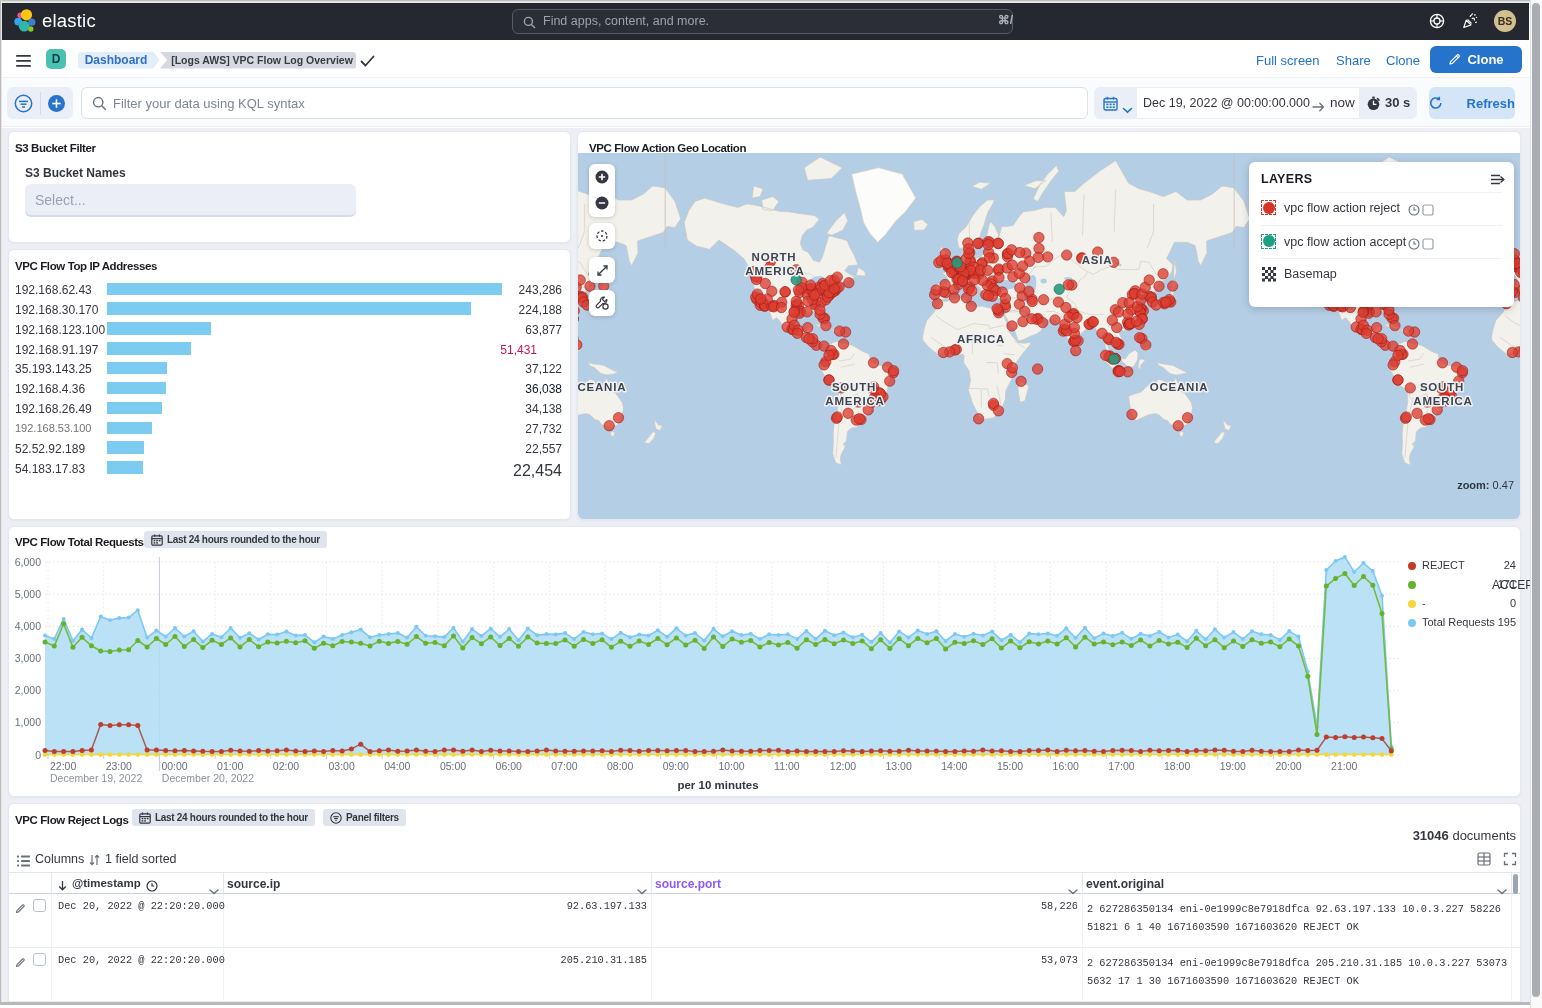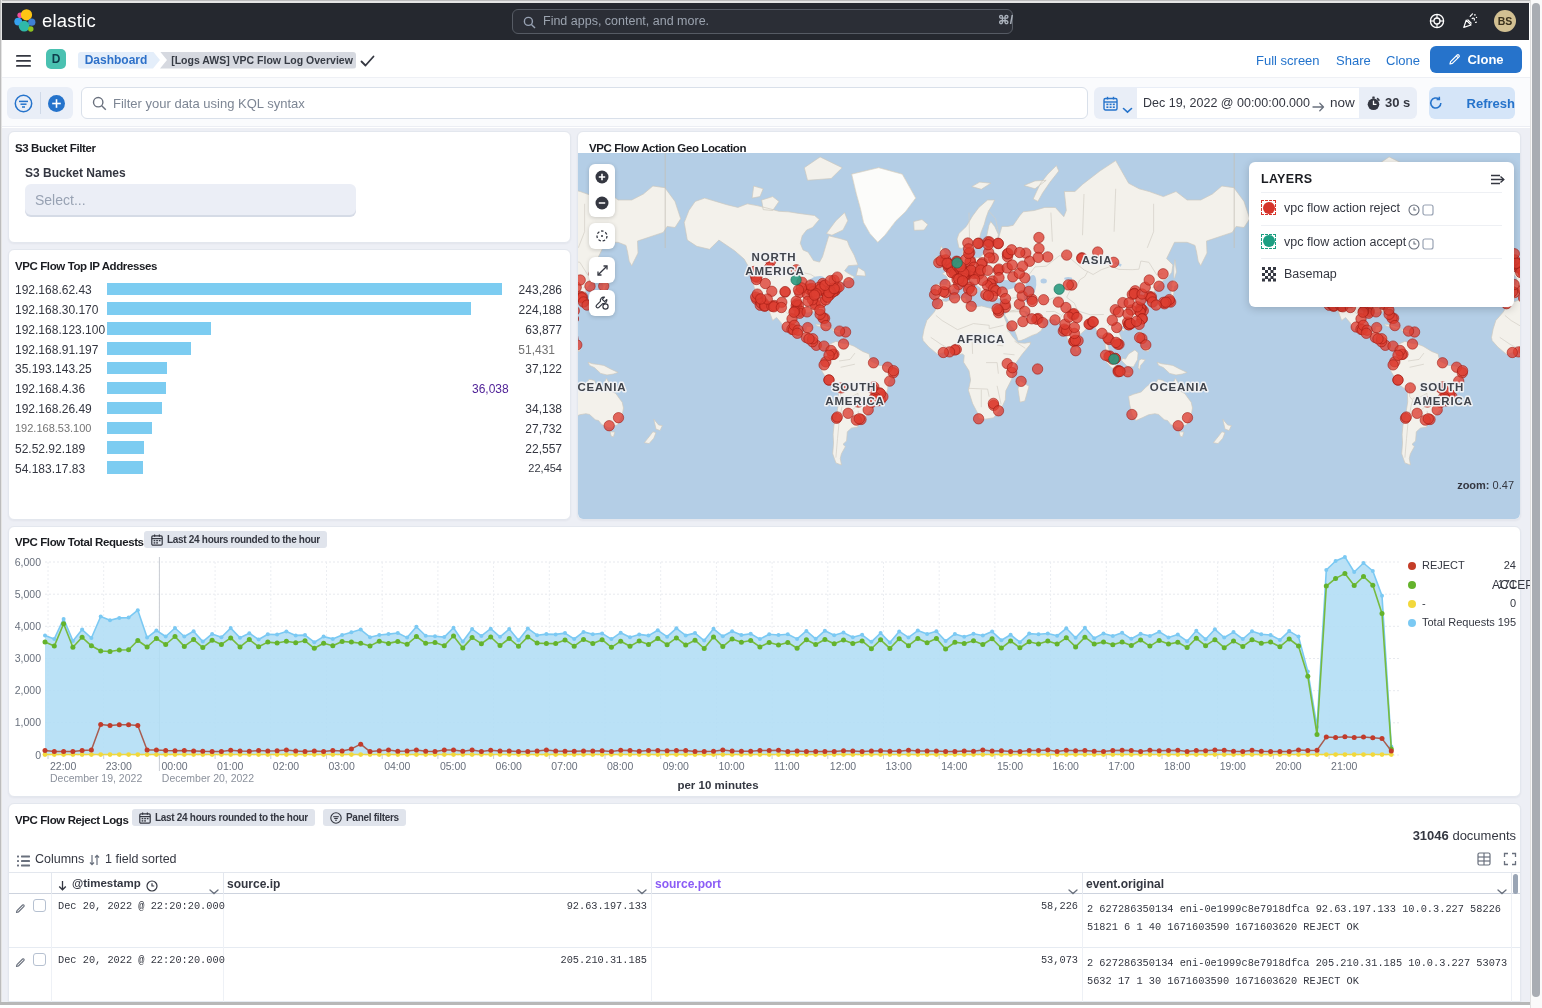--- a/index.html
+++ b/index.html
@@ -141,39 +141,39 @@
 <div class="abs" style="left:98px;top:32.5px;width:395px;height:12.5px;background:#7cccf1"></div>
 <div class="abs" style="left:463px;top:33px;width:90px;text-align:right;font-size:12px;color:#343741">243,286</div>
 <div class="abs" style="left:6px;top:52.9px;width:95px;font-size:12px;color:#343741;white-space:nowrap">192.168.30.170</div>
 <div class="abs" style="left:98px;top:52.4px;width:364px;height:12.5px;background:#7cccf1"></div>
 <div class="abs" style="left:463px;top:52.9px;width:90px;text-align:right;font-size:12px;color:#343741">224,188</div>
 <div class="abs" style="left:6px;top:72.7px;width:95px;font-size:12px;color:#343741;white-space:nowrap">192.168.123.100</div>
 <div class="abs" style="left:98px;top:72.2px;width:104px;height:12.5px;background:#7cccf1"></div>
 <div class="abs" style="left:463px;top:72.7px;width:90px;text-align:right;font-size:12px;color:#343741">63,877</div>
 <div class="abs" style="left:6px;top:92.6px;width:95px;font-size:12px;color:#343741;white-space:nowrap">192.168.91.197</div>
 <div class="abs" style="left:98px;top:92.1px;width:84px;height:12.5px;background:#7cccf1"></div>
-<div class="abs" style="left:456px;top:92.6px;width:90px;text-align:right;font-size:12px;color:#737373">51,431</div>
+<div class="abs" style="left:438px;top:92.6px;width:90px;text-align:right;font-size:12px;color:#be185d">51,431</div>
 <div class="abs" style="left:6px;top:112.4px;width:95px;font-size:12px;color:#343741;white-space:nowrap">35.193.143.25</div>
 <div class="abs" style="left:98px;top:111.9px;width:60px;height:12.5px;background:#7cccf1"></div>
 <div class="abs" style="left:463px;top:112.4px;width:90px;text-align:right;font-size:12px;color:#343741">37,122</div>
 <div class="abs" style="left:6px;top:132.2px;width:95px;font-size:12px;color:#343741;white-space:nowrap">192.168.4.36</div>
 <div class="abs" style="left:98px;top:131.8px;width:59px;height:12.5px;background:#7cccf1"></div>
-<div class="abs" style="left:463px;top:132.2px;width:90px;text-align:left;font-size:12px;color:#4c1d95">36,038</div>
+<div class="abs" style="left:463px;top:132.2px;width:90px;text-align:right;font-size:12px;color:#0f172a">36,038</div>
 <div class="abs" style="left:6px;top:152.1px;width:95px;font-size:12px;color:#343741;white-space:nowrap">192.168.26.49</div>
 <div class="abs" style="left:98px;top:151.6px;width:55px;height:12.5px;background:#7cccf1"></div>
 <div class="abs" style="left:463px;top:152.1px;width:90px;text-align:right;font-size:12px;color:#343741">34,138</div>
 <div class="abs" style="left:6px;top:172px;width:95px;font-size:11px;color:#737373;white-space:nowrap">192.168.53.100</div>
 <div class="abs" style="left:98px;top:171.5px;width:45px;height:12.5px;background:#7cccf1"></div>
 <div class="abs" style="left:463px;top:172px;width:90px;text-align:right;font-size:12px;color:#343741">27,732</div>
 <div class="abs" style="left:6px;top:191.8px;width:95px;font-size:12px;color:#343741;white-space:nowrap">52.52.92.189</div>
 <div class="abs" style="left:98px;top:191.3px;width:37px;height:12.5px;background:#7cccf1"></div>
 <div class="abs" style="left:463px;top:191.8px;width:90px;text-align:right;font-size:12px;color:#343741">22,557</div>
 <div class="abs" style="left:6px;top:211.7px;width:95px;font-size:12px;color:#343741;white-space:nowrap">54.183.17.83</div>
 <div class="abs" style="left:98px;top:211.2px;width:36px;height:12.5px;background:#7cccf1"></div>
-<div class="abs" style="left:463px;top:211.7px;width:90px;text-align:right;font-size:11px;color:#343741">22,454</div>
+<div class="abs" style="left:463px;top:211.7px;width:90px;text-align:right;font-size:16px;color:#343741">22,454</div>
 </div>
 <div class="panel" style="left:577px;top:131px;width:944px;height:389px;overflow:hidden">
 <div class="abs" style="left:11px;top:6px"><span class="ptitle">VPC Flow Action Geo Location</span></div>
 <svg style="position:absolute;left:0;top:21px;border-radius:0 0 6px 6px" width="942" height="367" viewBox="0 0 942 367">
       <rect x="0" y="0" width="942" height="367" fill="#b4cee6"></rect>
       <path d="M-211.8 131.5L-208.4 131.0L-204.4 131.5L-200.1 131.7L-199.2 126.3L-200.8 123.1L-204.7 120.8L-200.1 117.4L-197.0 117.4L-194.9 113.9L-192.2 112.7L-190.7 110.1L-186.6 107.5L-184.3 105.6L-184.3 98.3L-181.8 96.0L-181.2 100.6L-180.7 104.5L-178.0 105.3L-174.9 106.4L-170.1 104.5L-167.0 104.5L-164.1 101.2L-159.1 97.2L-158.6 91.2L-153.8 89.0L-149.6 89.0L-145.1 73.4L-139.1 73.4L-133.8 72.3L-127.4 62.9L-123.8 58.8L-112.7 57.5L-102.2 54.4L-91.7 54.4L-83.2 63.7L-80.7 57.5L-82.7 38.5L-72.1 38.5L-64.5 31.4L-47.1 18.0L-31.3 7.6L-18.4 30.2L-7.9 35.8L2.2 38.5L16.4 43.6L29.0 38.5L40.1 47.0L53.7 47.0L65.4 41.0L74.9 33.0L86.9 34.7L97.0 48.4L102.7 65.7L97.0 74.5L89.1 73.4L85.3 79.4L76.9 82.2L65.4 86.1L59.5 88.0L60.0 100.1L53.7 112.7L51.2 108.3L49.6 99.2L48.0 92.4L40.1 89.3L27.5 89.3L19.6 105.6L25.9 111.9L24.8 119.3L20.5 124.7L14.2 129.3L10.5 133.0L7.9 136.4L7.4 141.9L4.7 149.2L2.2 149.2L1.5 143.4L-1.0 139.3L-5.7 137.2L-11.1 140.5L-8.9 144.5L-4.2 144.1L-7.3 149.2L-4.8 154.9L-7.3 162.2L-12.7 170.1L-18.4 172.5L-23.1 173.3L-26.3 174.2L-28.5 177.7L-26.9 182.0L-24.5 187.6L-27.9 191.5L-31.7 194.3L-35.3 190.2L-38.0 186.5L-39.6 189.2L-38.5 195.6L-34.2 205.6L-37.3 203.6L-41.1 197.2L-42.1 189.2L-43.2 182.7L-47.9 182.5L-53.2 171.8L-56.9 172.7L-60.1 175.4L-66.9 181.5L-70.4 186.5L-71.2 191.8L-75.0 195.1L-79.1 187.6L-82.2 177.4L-82.7 172.7L-89.0 170.3L-92.2 166.8L-100.1 167.0L-106.4 164.0L-111.6 163.3L-116.4 161.5L-121.1 158.4L-142.3 159.0L-146.1 156.0L-143.2 152.7L-140.6 147.3L-140.1 145.3L-145.5 146.3L-149.6 145.3L-153.8 144.9L-154.9 141.9L-155.9 138.9L-159.7 137.8L-161.3 139.9L-160.6 143.0L-162.8 144.9L-165.4 139.3L-166.8 135.1L-171.7 131.5L-175.5 127.7L-177.5 128.6L-174.9 133.6L-171.7 135.1L-168.2 138.3L-170.7 139.3L-172.0 143.0L-177.5 142.5L-173.9 138.5L-177.1 135.7L-180.7 133.0L-183.4 129.5L-187.3 132.1L-190.7 131.5L-192.2 134.0L-197.0 139.9L-198.1 143.0L-200.8 145.3L-206.2 146.9L-208.7 144.5L-211.5 144.9L-211.2 141.9L-212.3 141.5L-211.2 138.5L-211.8 131.5ZM26.8 127.2L31.6 130.8L27.5 133.6L26.8 139.9L25.2 146.9L23.7 149.2L18.9 149.6L13.2 150.4L9.4 153.6L11.0 156.0L14.8 151.7L19.6 149.2L22.1 148.5L24.3 144.5L23.7 137.8L25.2 133.6L24.3 131.5L25.9 127.7ZM27.5 125.4L29.5 118.9L27.9 106.7L26.8 115.2L26.8 124.7ZM-7.9 207.2L-5.7 206.1L-1.6 206.7L-4.2 209.9L-6.4 212.4L-7.3 216.7L-8.9 214.6L-8.4 210.8ZM10.1 209.3L14.8 210.8L20.5 211.5L25.9 212.4L33.1 216.2L40.1 219.4L35.4 221.0L29.0 222.0L22.7 220.4L16.4 214.6L11.6 212.4ZM-7.3 178.2L-4.2 180.7L-4.8 186.0L-7.3 185.3L-7.9 181.5ZM-4.2 195.0L2.2 194.5L1.5 198.5L-3.2 197.2ZM-18.4 243.3L-17.4 251.0L-15.2 261.1L-11.1 267.5L-4.8 264.8L1.5 261.8L7.9 260.7L11.6 261.5L17.3 266.8L20.5 267.5L23.7 271.5L30.0 274.7L33.8 275.1L36.3 272.6L39.5 272.0L44.2 262.4L45.5 255.0L44.2 249.2L41.0 245.0L37.9 240.6L33.8 238.3L32.2 231.7L28.4 225.3L26.8 228.7L25.9 235.0L23.7 236.3L18.9 233.0L16.4 227.4L11.0 226.3L7.9 231.8L3.7 230.2L-1.0 234.1L-5.7 238.9L-13.6 241.3ZM32.2 278.8L36.9 279.0L35.4 283.9L33.1 283.0ZM75.8 266.2L80.6 272.0L84.4 272.6L82.1 277.5L78.0 276.1L76.5 269.5ZM74.9 278.8L78.0 279.6L75.8 285.2L71.1 290.6L66.3 289.7L71.7 283.0ZM-5.7 166.8L-4.5 168.0L-6.4 172.0L-7.3 169.2ZM106.2 69.6L109.3 87.1L118.8 93.3L131.5 96.3L140.9 87.1L156.7 97.8L166.2 106.1L174.1 120.1L175.7 132.5L178.9 144.0L186.0 153.2L191.5 159.1L194.7 167.5L198.6 164.5L203.4 170.1L205.7 175.2L215.2 181.5L222.3 182.0L226.3 184.8L229.5 186.3L233.4 187.4L236.6 190.5L240.5 192.9L246.0 193.9L249.7 195.5L247.6 193.1L243.7 194.0L241.3 193.1L239.7 190.8L240.2 184.0L235.8 182.7L231.8 182.7L233.9 173.5L228.7 173.5L227.9 177.7L223.1 178.7L218.1 174.0L217.6 165.8L218.4 161.8L223.4 158.8L229.1 159.9L238.6 158.1L240.5 162.2L243.4 166.8L245.1 164.5L243.4 157.3L246.8 152.7L252.4 148.5L254.7 138.9L259.8 135.3L260.7 131.5L266.1 128.6L270.9 127.7L276.9 124.1L269.8 120.1L266.6 117.7L270.5 112.7L280.0 111.9L276.1 102.0L271.3 93.3L269.3 87.7L261.9 85.5L250.8 82.8L247.6 93.3L244.5 103.7L241.6 109.1L235.5 107.5L230.2 99.2L225.0 96.9L222.3 90.3L224.2 82.8L228.7 77.0L234.5 74.5L241.3 66.5L236.6 62.5L220.8 60.4L210.5 58.8L201.0 58.3L189.9 55.3L178.9 52.6L169.4 50.8L159.9 54.4L148.8 51.7L137.8 48.4L126.7 45.1L117.2 48.4L110.9 57.5L106.2 69.6ZM299.8 89.3L291.9 80.5L285.6 69.6L282.4 55.3L278.4 41.0L273.7 21.2L300.6 14.7L324.3 21.2L337.7 45.1L327.4 58.8L318.0 67.7L306.9 82.2ZM248.4 80.5L257.9 67.7L266.6 59.6L269.8 67.7L265.0 77.0L253.9 82.2ZM185.2 56.6L194.7 57.5L201.0 48.4L194.7 43.6L183.6 47.0ZM174.1 45.1L182.0 43.6L185.2 35.8L175.7 33.0ZM229.5 27.3L253.2 25.5L264.2 14.7L242.1 3.9L226.3 14.7ZM237.4 171.1L246.0 172.3L254.3 175.2L249.2 176.0L238.6 172.7ZM254.3 176.0L263.0 178.2L259.5 179.4L254.7 177.7ZM249.7 195.5L252.4 190.8L257.9 188.4L264.2 190.2L270.5 191.1L276.1 193.2L284.8 198.5L291.1 200.9L292.7 208.0L301.4 212.4L308.8 213.1L316.4 216.7L316.1 222.3L310.4 228.7L309.7 236.1L307.2 243.7L300.3 246.2L295.0 249.7L294.6 255.0L289.2 261.5L286.0 266.2L280.8 266.2L279.7 274.1L273.4 275.1L269.3 278.8L268.6 287.9L265.0 291.3L267.4 293.6L263.4 300.8L262.3 305.4L263.4 312.0L257.9 309.9L254.7 300.8L255.5 290.1L255.1 281.3L256.0 272.0L258.7 261.5L260.7 248.8L260.3 237.8L251.6 231.2L243.7 217.8L243.7 215.1L245.3 209.6L249.2 202.5L249.2 197.7ZM362.4 147.3L368.2 148.5L376.8 145.1L387.5 144.5L389.4 151.2L395.7 154.0L403.6 153.0L411.2 154.9L418.8 156.0L422.8 155.8L425.8 162.7L428.3 169.2L430.5 177.7L434.6 183.7L440.0 189.7L446.8 190.2L452.6 189.2L452.0 191.8L444.4 200.9L437.3 210.8L435.2 219.1L433.7 226.3L427.8 237.8L427.3 246.8L423.5 255.0L415.6 264.8L406.8 266.2L400.6 265.6L399.8 260.5L394.6 250.6L390.4 237.3L392.6 227.1L391.0 217.8L385.6 209.3L386.2 202.5L384.7 200.9L380.4 201.4L373.6 198.8L365.1 199.8L359.4 201.2L350.8 194.0L345.1 187.6L344.5 184.3L346.1 176.0L348.8 167.5L356.2 159.1L361.4 150.4ZM441.6 227.4L451.0 233.3L446.8 248.0L442.0 249.2L440.0 236.1ZM426.7 161.5L429.4 158.6L433.0 157.9L438.9 156.8L446.3 158.4L448.4 161.5L451.0 165.0L453.1 168.4L457.4 168.0L460.5 164.7L464.6 170.3L466.2 172.0L463.1 177.7L458.9 180.7L454.2 182.4L446.8 186.0L442.8 187.6L440.1 187.8L438.9 183.7L436.2 176.6L433.0 173.2L430.5 168.5L426.7 162.2ZM357.2 131.5L360.6 131.0L364.6 131.5L368.9 131.7L369.8 126.3L368.2 123.1L364.3 120.8L368.9 117.4L372.0 117.4L374.1 113.9L376.8 112.7L378.3 110.1L382.4 107.5L384.7 105.6L384.7 98.3L387.2 96.0L387.8 100.6L388.3 104.5L391.0 105.3L394.1 106.4L398.9 104.5L402.0 104.5L404.9 101.2L409.9 97.2L410.4 91.2L415.2 89.0L419.4 89.0L423.9 73.4L429.9 73.4L435.2 72.3L441.6 62.9L445.2 58.8L456.3 57.5L466.8 54.4L477.3 54.4L485.8 63.7L488.3 57.5L486.3 38.5L496.9 38.5L504.5 31.4L521.9 18.0L537.7 7.6L550.6 30.2L561.1 35.8L571.2 38.5L585.4 43.6L598.0 38.5L609.1 47.0L622.7 47.0L634.4 41.0L643.9 33.0L655.9 34.7L666.0 48.4L671.7 65.7L666.0 74.5L658.1 73.4L654.3 79.4L645.9 82.2L634.4 86.1L628.5 88.0L629.0 100.1L622.7 112.7L620.2 108.3L618.6 99.2L617.0 92.4L609.1 89.3L596.5 89.3L588.6 105.6L594.9 111.9L593.8 119.3L589.5 124.7L583.2 129.3L579.5 133.0L576.9 136.4L576.4 141.9L573.7 149.2L571.2 149.2L570.5 143.4L568.0 139.3L563.3 137.2L557.9 140.5L560.1 144.5L564.8 144.1L561.7 149.2L564.2 154.9L561.7 162.2L556.3 170.1L550.6 172.5L545.9 173.3L542.7 174.2L540.5 177.7L542.1 182.0L544.5 187.6L541.1 191.5L537.3 194.3L533.7 190.2L531.0 186.5L529.4 189.2L530.5 195.6L534.8 205.6L531.7 203.6L527.9 197.2L526.9 189.2L525.8 182.7L521.1 182.5L515.8 171.8L512.1 172.7L508.9 175.4L502.1 181.5L498.6 186.5L497.8 191.8L494.0 195.1L489.9 187.6L486.8 177.4L486.3 172.7L480.0 170.3L476.8 166.8L468.9 167.0L462.6 164.0L457.4 163.3L452.6 161.5L447.9 158.4L426.7 159.0L422.9 156.0L425.8 152.7L428.4 147.3L428.9 145.3L423.5 146.3L419.4 145.3L415.2 144.9L414.1 141.9L413.1 138.9L409.3 137.8L407.7 139.9L408.4 143.0L406.2 144.9L403.6 139.3L402.2 135.1L397.3 131.5L393.5 127.7L391.5 128.6L394.1 133.6L397.3 135.1L400.8 138.3L398.3 139.3L397.0 143.0L391.5 142.5L395.1 138.5L391.9 135.7L388.3 133.0L385.6 129.5L381.7 132.1L378.3 131.5L376.8 134.0L372.0 139.9L370.9 143.0L368.2 145.3L362.8 146.9L360.3 144.5L357.5 144.9L357.8 141.9L356.7 141.5L357.8 138.5L357.2 131.5ZM380.9 94.8L379.0 86.1L380.9 80.5L388.3 73.4L394.6 62.9L400.9 54.4L409.6 47.0L416.7 47.0L413.6 53.1L410.4 58.3L408.1 64.5L406.2 71.5L403.0 79.4L401.4 86.1L398.9 92.4L394.6 99.8L391.9 101.8L388.8 92.4L383.6 95.4ZM407.7 88.0L410.9 72.3L412.8 68.5L416.7 73.4L420.4 81.5L419.1 87.7L412.8 89.0ZM455.2 46.0L458.6 38.5L462.6 30.2L469.7 21.2L478.4 12.6L480.8 18.0L472.1 29.1L464.6 40.0L459.9 48.4ZM393.8 33.6L401.7 29.1L412.8 30.2L403.3 36.3ZM446.0 32.5L457.0 27.9L468.1 27.3L457.0 35.8ZM362.8 116.4L366.6 115.2L373.0 114.2L374.1 110.1L372.0 108.0L368.2 101.2L365.1 96.3L363.3 93.3L361.9 97.8L364.1 102.0L363.3 106.7L364.6 108.3L363.5 111.9L365.1 112.7ZM356.2 112.4L361.9 110.9L362.4 105.3L358.7 102.9L355.6 108.0ZM336.1 77.3L346.1 77.0L349.9 71.5L344.0 66.5L335.7 68.5ZM595.8 127.2L600.6 130.8L596.5 133.6L595.8 139.9L594.2 146.9L592.7 149.2L587.9 149.6L582.2 150.4L578.4 153.6L580.0 156.0L583.8 151.7L588.6 149.2L591.1 148.5L593.3 144.5L592.7 137.8L594.2 133.6L593.3 131.5L594.9 127.7ZM596.5 125.4L598.5 118.9L596.9 106.7L595.8 115.2L595.8 124.7ZM522.5 199.1L527.9 202.9L534.2 207.7L538.9 213.1L539.1 217.3L533.2 214.6L526.9 207.2L523.1 202.9ZM538.3 217.8L545.9 218.9L552.5 220.1L552.8 221.7L542.7 220.1L538.6 219.1ZM544.3 205.2L547.5 206.1L550.6 200.9L556.9 196.9L560.1 199.8L559.5 206.7L555.4 214.0L549.0 213.1L545.9 209.9L543.7 207.7ZM561.1 207.2L563.3 206.1L567.4 206.7L564.8 209.9L562.6 212.4L561.7 216.7L560.1 214.6L560.6 210.8ZM579.1 209.3L583.8 210.8L589.5 211.5L594.9 212.4L602.1 216.2L609.1 219.4L604.4 221.0L598.0 222.0L591.7 220.4L585.4 214.6L580.6 212.4ZM561.7 178.2L564.8 180.7L564.2 186.0L561.7 185.3L561.1 181.5ZM564.8 195.0L571.2 194.5L570.5 198.5L565.8 197.2ZM550.6 243.3L551.6 251.0L553.8 261.1L557.9 267.5L564.2 264.8L570.5 261.8L576.9 260.7L580.6 261.5L586.3 266.8L589.5 267.5L592.7 271.5L599.0 274.7L602.8 275.1L605.3 272.6L608.5 272.0L613.2 262.4L614.5 255.0L613.2 249.2L610.0 245.0L606.9 240.6L602.8 238.3L601.2 231.7L597.4 225.3L595.8 228.7L594.9 235.0L592.7 236.3L587.9 233.0L585.4 227.4L580.0 226.3L576.9 231.8L572.7 230.2L568.0 234.1L563.3 238.9L555.4 241.3ZM601.2 278.8L605.9 279.0L604.4 283.9L602.1 283.0ZM644.8 266.2L649.6 272.0L653.4 272.6L651.1 277.5L647.0 276.1L645.5 269.5ZM643.9 278.8L647.0 279.6L644.8 285.2L640.1 290.6L635.3 289.7L640.7 283.0ZM497.8 194.0L501.0 195.6L499.4 198.7L497.8 197.2ZM563.3 166.8L564.5 168.0L562.6 172.0L561.7 169.2ZM544.3 175.4L547.1 176.0L545.9 178.2L543.7 177.1ZM278.1 122.4L287.6 123.1L286.7 118.4L280.3 114.4ZM675.2 69.6L678.3 87.1L687.8 93.3L700.5 96.3L709.9 87.1L725.7 97.8L735.2 106.1L743.1 120.1L744.7 132.5L747.9 144.0L755.0 153.2L760.5 159.1L763.7 167.5L767.6 164.5L772.4 170.1L774.7 175.2L784.2 181.5L791.3 182.0L795.3 184.8L798.5 186.3L802.4 187.4L805.6 190.5L809.5 192.9L815.0 193.9L818.7 195.5L816.6 193.1L812.7 194.0L810.3 193.1L808.7 190.8L809.2 184.0L804.8 182.7L800.8 182.7L802.9 173.5L797.7 173.5L796.9 177.7L792.1 178.7L787.1 174.0L786.6 165.8L787.4 161.8L792.4 158.8L798.1 159.9L807.6 158.1L809.5 162.2L812.4 166.8L814.1 164.5L812.4 157.3L815.8 152.7L821.4 148.5L823.7 138.9L828.8 135.3L829.7 131.5L835.1 128.6L839.9 127.7L845.9 124.1L838.8 120.1L835.6 117.7L839.5 112.7L849.0 111.9L845.1 102.0L840.3 93.3L838.3 87.7L830.9 85.5L819.8 82.8L816.6 93.3L813.5 103.7L810.6 109.1L804.5 107.5L799.2 99.2L794.0 96.9L791.3 90.3L793.2 82.8L797.7 77.0L803.5 74.5L810.3 66.5L805.6 62.5L789.8 60.4L779.5 58.8L770.0 58.3L758.9 55.3L747.9 52.6L738.4 50.8L728.9 54.4L717.8 51.7L706.8 48.4L695.7 45.1L686.2 48.4L679.9 57.5L675.2 69.6ZM868.8 89.3L860.9 80.5L854.6 69.6L851.4 55.3L847.4 41.0L842.7 21.2L869.6 14.7L893.3 21.2L906.7 45.1L896.4 58.8L887.0 67.7L875.9 82.2ZM817.4 80.5L826.9 67.7L835.6 59.6L838.8 67.7L834.0 77.0L822.9 82.2ZM754.2 56.6L763.7 57.5L770.0 48.4L763.7 43.6L752.6 47.0ZM743.1 45.1L751.0 43.6L754.2 35.8L744.7 33.0ZM798.5 27.3L822.2 25.5L833.2 14.7L811.1 3.9L795.3 14.7ZM806.4 171.1L815.0 172.3L823.3 175.2L818.2 176.0L807.6 172.7ZM823.3 176.0L832.0 178.2L828.5 179.4L823.7 177.7ZM818.7 195.5L821.4 190.8L826.9 188.4L833.2 190.2L839.5 191.1L845.1 193.2L853.8 198.5L860.1 200.9L861.7 208.0L870.4 212.4L877.8 213.1L885.4 216.7L885.1 222.3L879.4 228.7L878.7 236.1L876.2 243.7L869.3 246.2L864.0 249.7L863.6 255.0L858.2 261.5L855.0 266.2L849.8 266.2L848.7 274.1L842.4 275.1L838.3 278.8L837.6 287.9L834.0 291.3L836.4 293.6L832.4 300.8L831.3 305.4L832.4 312.0L826.9 309.9L823.7 300.8L824.5 290.1L824.1 281.3L825.0 272.0L827.7 261.5L829.7 248.8L829.3 237.8L820.6 231.2L812.7 217.8L812.7 215.1L814.3 209.6L818.2 202.5L818.2 197.7ZM931.4 147.3L937.2 148.5L945.8 145.1L956.5 144.5L958.4 151.2L964.7 154.0L972.6 153.0L980.2 154.9L987.8 156.0L991.8 155.8L994.8 162.7L997.3 169.2L999.5 177.7L1003.6 183.7L1009.0 189.7L1015.8 190.2L1021.6 189.2L1021.0 191.8L1013.4 200.9L1006.3 210.8L1004.2 219.1L1002.7 226.3L996.8 237.8L996.3 246.8L992.5 255.0L984.6 264.8L975.8 266.2L969.6 265.6L968.8 260.5L963.6 250.6L959.4 237.3L961.6 227.1L960.0 217.8L954.6 209.3L955.2 202.5L953.7 200.9L949.4 201.4L942.6 198.8L934.1 199.8L928.4 201.2L919.8 194.0L914.1 187.6L913.5 184.3L915.1 176.0L917.8 167.5L925.2 159.1L930.4 150.4ZM926.2 131.5L929.6 131.0L933.6 131.5L937.9 131.7L938.8 126.3L937.2 123.1L933.3 120.8L937.9 117.4L941.0 117.4L943.1 113.9L945.8 112.7L947.3 110.1L951.4 107.5L953.7 105.6L953.7 98.3L956.2 96.0L956.8 100.6L957.3 104.5L960.0 105.3L963.1 106.4L967.9 104.5L971.0 104.5L973.9 101.2L978.9 97.2L979.4 91.2L984.2 89.0L988.4 89.0L992.9 73.4L998.9 73.4L1004.2 72.3L1010.6 62.9L1014.2 58.8L1025.3 57.5L1035.8 54.4L1046.3 54.4L1054.8 63.7L1057.3 57.5L1055.3 38.5L1065.9 38.5L1073.5 31.4L1090.9 18.0L1106.7 7.6L1119.6 30.2L1130.1 35.8L1140.2 38.5L1154.4 43.6L1167.0 38.5L1178.1 47.0L1191.7 47.0L1203.4 41.0L1212.9 33.0L1224.9 34.7L1235.0 48.4L1240.7 65.7L1235.0 74.5L1227.1 73.4L1223.3 79.4L1214.9 82.2L1203.4 86.1L1197.5 88.0L1198.0 100.1L1191.7 112.7L1189.2 108.3L1187.6 99.2L1186.0 92.4L1178.1 89.3L1165.5 89.3L1157.6 105.6L1163.9 111.9L1162.8 119.3L1158.5 124.7L1152.2 129.3L1148.5 133.0L1145.9 136.4L1145.4 141.9L1142.7 149.2L1140.2 149.2L1139.5 143.4L1137.0 139.3L1132.3 137.2L1126.9 140.5L1129.1 144.5L1133.8 144.1L1130.7 149.2L1133.2 154.9L1130.7 162.2L1125.3 170.1L1119.6 172.5L1114.9 173.3L1111.7 174.2L1109.5 177.7L1111.1 182.0L1113.5 187.6L1110.1 191.5L1106.3 194.3L1102.7 190.2L1100.0 186.5L1098.4 189.2L1099.5 195.6L1103.8 205.6L1100.7 203.6L1096.9 197.2L1095.9 189.2L1094.8 182.7L1090.1 182.5L1084.8 171.8L1081.1 172.7L1077.9 175.4L1071.1 181.5L1067.6 186.5L1066.8 191.8L1063.0 195.1L1058.9 187.6L1055.8 177.4L1055.3 172.7L1049.0 170.3L1045.8 166.8L1037.9 167.0L1031.6 164.0L1026.4 163.3L1021.6 161.5L1016.9 158.4L995.7 159.0L991.9 156.0L994.8 152.7L997.4 147.3L997.9 145.3L992.5 146.3L988.4 145.3L984.2 144.9L983.1 141.9L982.1 138.9L978.3 137.8L976.7 139.9L977.4 143.0L975.2 144.9L972.6 139.3L971.2 135.1L966.3 131.5L962.5 127.7L960.5 128.6L963.1 133.6L966.3 135.1L969.8 138.3L967.3 139.3L966.0 143.0L960.5 142.5L964.1 138.5L960.9 135.7L957.3 133.0L954.6 129.5L950.7 132.1L947.3 131.5L945.8 134.0L941.0 139.9L939.9 143.0L937.2 145.3L931.8 146.9L929.3 144.5L926.5 144.9L926.8 141.9L925.7 141.5L926.8 138.5L926.2 131.5ZM949.9 94.8L948.0 86.1L949.9 80.5L957.3 73.4L963.6 62.9L969.9 54.4L978.6 47.0L985.7 47.0L982.6 53.1L979.4 58.3L977.1 64.5L975.2 71.5L972.0 79.4L970.4 86.1L967.9 92.4L963.6 99.8L960.9 101.8L957.8 92.4L952.6 95.4ZM931.8 116.4L935.6 115.2L942.0 114.2L943.1 110.1L941.0 108.0L937.2 101.2L934.1 96.3L932.3 93.3L930.9 97.8L933.1 102.0L932.3 106.7L933.6 108.3L932.5 111.9L934.1 112.7ZM925.2 112.4L930.9 110.9L931.4 105.3L927.7 102.9L924.6 108.0ZM905.1 77.3L915.1 77.0L918.9 71.5L913.0 66.5L904.7 68.5ZM847.1 122.4L856.6 123.1L855.7 118.4L849.3 114.4Z" fill="#f3f1eb" stroke="#cdc9be" stroke-width="0.7" stroke-linejoin="round"></path>
       <path d="M299.8 89.3L291.9 80.5L285.6 69.6L282.4 55.3L278.4 41.0L273.7 21.2L300.6 14.7L324.3 21.2L337.7 45.1L327.4 58.8L318.0 67.7L306.9 82.2ZM868.8 89.3L860.9 80.5L854.6 69.6L851.4 55.3L847.4 41.0L842.7 21.2L869.6 14.7L893.3 21.2L906.7 45.1L896.4 58.8L887.0 67.7L875.9 82.2Z" fill="#fcfcfa" stroke="#d5d2c9" stroke-width="0.7" stroke-linejoin="round"></path>
       <path d="M-59.3 118.6L-53.9 121.5L-45.7 116.7L-35.8 113.2L-28.2 116.4L-14.7 116.7L-8.1 116.2L-6.1 108.0L1.9 109.3L9.8 122.0L15.6 120.5M5.3 134.7L9.3 134.0M1.9 136.8L-0.7 138.7M6.6 50.8L6.6 78.7L0.3 94.8M360.3 134.9L360.6 144.0M368.9 131.9L374.5 133.6M391.0 59.6L391.5 85.5L389.9 91.8M410.4 57.5L417.5 65.7L420.7 80.5M388.3 123.6L392.2 122.4L395.4 119.3M379.3 116.4L381.5 115.2M174.1 118.9L221.5 118.9L232.6 121.3L240.5 126.3L246.8 131.5L253.2 128.1L259.5 128.1L264.5 123.6M186.8 153.4L196.3 155.5L203.4 154.9L208.9 160.0L215.2 164.5M229.5 179.4L231.0 184.8M265.8 245.4L273.7 243.7L280.0 240.3L280.0 252.4L270.5 259.6M261.1 208.0L272.1 206.4L276.9 200.1M262.6 214.3L276.9 211.2M280.0 257.8L281.6 265.2M262.6 235.3L262.6 243.7L265.8 247.1L264.2 252.4L261.1 269.1L259.5 285.6L257.9 304.6M357.9 162.4L364.1 167.5L379.6 176.7L395.4 170.6L411.2 172.3L411.2 175.7L425.6 172.3M352.7 184.3L363.0 191.3L376.1 198.2M394.1 187.6L394.6 200.9M408.1 209.6L419.1 209.6L420.4 220.7M390.2 235.3L409.6 236.1L411.2 243.7M419.1 232.8L423.1 251.5M403.3 236.6L403.3 254.2M430.0 172.3L430.2 179.1M436.5 188.1L447.3 195.3M425.4 200.7L436.5 201.8M419.1 192.1L425.3 192.9M376.9 113.2L381.0 117.7L384.7 119.1L383.7 122.2M394.1 106.7L395.1 113.9L391.0 115.9L393.5 119.3L398.4 119.8M408.4 105.3L409.0 112.7L409.6 121.5L413.7 120.8L419.9 125.9L416.3 127.2M420.4 110.9L425.4 112.2L431.8 116.7L434.6 121.7M413.6 101.5L416.1 99.2L415.6 96.3L415.0 92.4M382.8 126.1L388.3 124.7L393.4 124.7M398.9 121.3L407.9 120.8M402.2 129.7L407.6 129.9M416.0 135.7L413.1 136.2M442.5 139.5L445.2 134.9L448.4 135.1M449.0 124.3L457.0 113.9L468.1 113.2L481.5 102.6L493.1 106.1L506.0 116.9L509.7 118.6M509.7 118.6L515.1 121.5L523.3 116.7L533.2 113.2L540.8 116.4L554.3 116.7L560.9 116.2L562.9 108.0L570.9 109.3L578.8 122.0L584.6 120.5M509.7 118.6L506.8 123.6L501.8 126.8L498.3 134.3L491.8 138.1L488.7 144.3M488.7 144.3L496.4 150.2L499.7 157.9L512.4 161.8L525.8 161.5M468.6 147.7L476.8 144.3L484.4 145.5M468.0 158.6L476.5 158.4L482.8 161.8M480.4 169.2L483.9 162.0L489.6 156.4L490.7 153.8M510.9 165.4L517.4 167.3L517.6 173.2M529.9 173.2L532.6 171.6L538.1 170.1L542.4 173.2M533.1 185.1L538.0 185.1L541.6 184.7M528.0 182.0L526.9 191.3M544.8 177.4L537.7 175.7M574.3 134.7L578.3 134.0M570.9 136.8L568.3 138.7M441.2 138.9L445.2 139.9M428.0 145.5L438.7 144.7L442.5 144.3M447.6 151.7L444.6 156.2L447.1 157.3M428.8 153.6L433.3 154.5L433.0 151.9M426.9 159.1L425.8 155.8M575.6 50.8L575.6 78.7L569.3 94.8M537.7 35.8L536.1 78.7M506.0 41.0L504.5 82.2M472.9 59.6L474.4 88.7M929.3 134.9L929.6 144.0M937.9 131.9L943.5 133.6M948.3 116.4L950.5 115.2M743.1 118.9L790.5 118.9L801.6 121.3L809.5 126.3L815.8 131.5L822.2 128.1L828.5 128.1L833.5 123.6M755.8 153.4L765.3 155.5L772.4 154.9L777.9 160.0L784.2 164.5M798.5 179.4L800.0 184.8M834.8 245.4L842.7 243.7L849.0 240.3L849.0 252.4L839.5 259.6M830.1 208.0L841.1 206.4L845.9 200.1M831.6 214.3L845.9 211.2M849.0 257.8L850.6 265.2M831.6 235.3L831.6 243.7L834.8 247.1L833.2 252.4L830.1 269.1L828.5 285.6L826.9 304.6M926.9 162.4L933.1 167.5L948.6 176.7L964.4 170.6L980.2 172.3L980.2 175.7L994.6 172.3M921.7 184.3L932.0 191.3L945.1 198.2M945.9 113.2L950.0 117.7L953.7 119.1L952.7 122.2" fill="none" stroke="#d3cfc6" stroke-width="0.7"></path>
       <line x1="87.2" y1="0" x2="87.2" y2="95" stroke="#c3c0b8" stroke-width="0.8"></line>
       <line x1="656.2" y1="0" x2="656.2" y2="95" stroke="#c3c0b8" stroke-width="0.8"></line>

